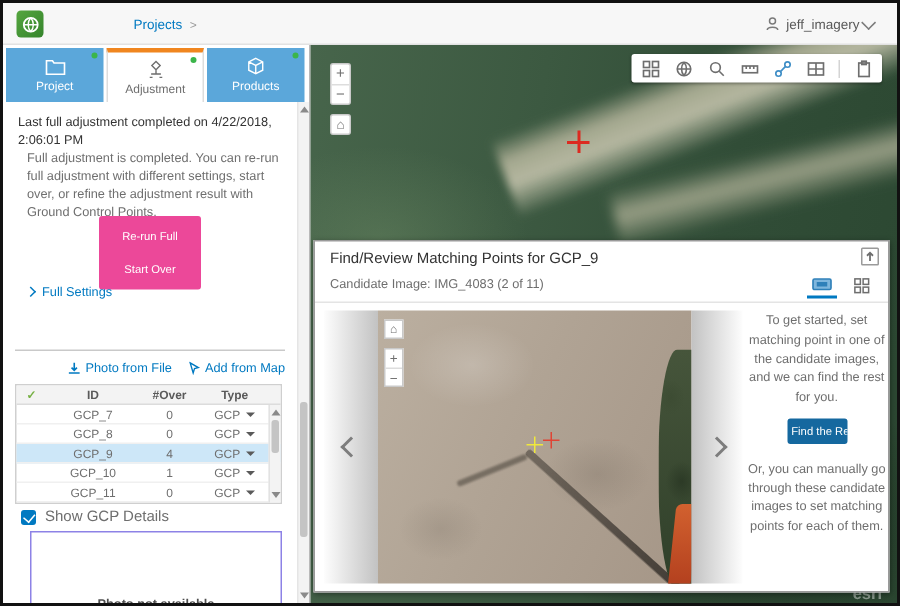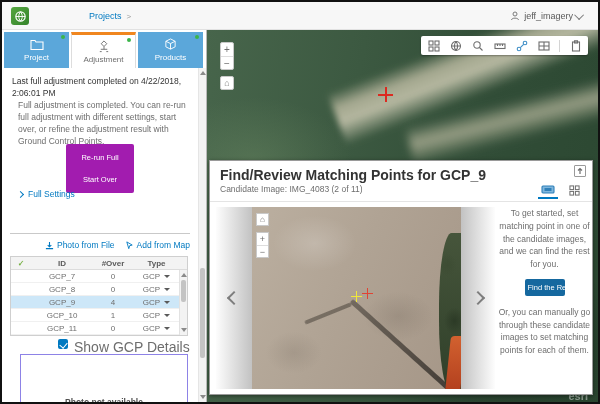--- a/index.html
+++ b/index.html
@@ -28,21 +28,21 @@
   
   .sidebar { position:absolute; left:0; top:28px; width:205px; bottom:0; background:#fff; border-right:1px solid #b9b9b9; overflow:hidden; }
   .tab { position:absolute; top:2px; height:36px; width:65px; background:#5ba7da; color:#fff;
          display:flex; flex-direction:column; align-items:center; justify-content:center; gap:2px; font-size:8px; cursor:pointer; }
   .tab .dot { position:absolute; top:3px; right:4px; width:4px; height:4px; border-radius:50%; background:#3bb54a; }
   .tab.active { background:#fff; color:#6e6e6e; border-top:3px solid #f0861f; border-left:1px solid #ddd; border-right:1px solid #ddd; }
   .t-project { left:2px; } .t-adjust { left:69px; } .t-products { left:136px; }
 
   .s-last { position:absolute; left:10px; top:46px; width:180px; font-size:8.5px; color:#333; line-height:1.4; }
   .s-summary { position:absolute; left:16px; top:70px; width:172px; font-size:8.5px; color:#6e6e6e; line-height:1.4; }
-  .s-btn { position:absolute; left:64px; width:68px; height:27px; background:#a21caf; color:#fff; border:none; border-radius:2px;
+  .s-btn { position:absolute; left:64px; width:68px; height:27px; background:#ec4899; color:#fff; border:none; border-radius:2px;
            font-size:7.5px; font-family:inherit; display:flex; align-items:center; justify-content:center; cursor:pointer; }
   .b-rerun { top:114px; } .b-start { top:136px; }
   .s-link { position:absolute; display:flex; align-items:center; gap:5px; color:#0079c1; font-size:8.5px; cursor:pointer; }
   .l-settings { left:16px; top:159px; }
   .l-gcp { left:12px; top:185px; font-size:9px; }
   .divider { position:absolute; left:8px; right:16px; top:203px; height:1px; background:#c9c9c9; }
   .import-row { position:absolute; left:0; right:16px; top:210px; display:flex; justify-content:flex-end; gap:10px; font-size:8.5px; color:#0079c1; }
   .import-row .item { display:flex; align-items:center; gap:3px; cursor:pointer; }
 
   .gcp-table { position:absolute; left:8px; top:226px; width:178px; border:1px solid #cfcfcf; font-size:8px; background:#fff; }
@@ -54,21 +54,21 @@
   .c-links { width:40px; text-align:center; }
   .c-type { width:47px; display:flex; align-items:center; justify-content:center; gap:4px; }
   .caret { width:0; height:0; border-left:3px solid transparent; border-right:3px solid transparent; border-top:3.5px solid #5a5a5a; }
   .tbl-scroll { position:absolute; right:0; top:13px; bottom:0; width:8px; background:#f3f3f3; border-left:1px solid #e2e2e2; }
   .arrow-up, .arrow-dn { position:absolute; left:1px; width:0; height:0; border-left:3px solid transparent; border-right:3px solid transparent; }
   .arrow-up { top:3px; border-bottom:4px solid #8a8a8a; }
   .arrow-dn { bottom:3px; border-top:4px solid #8a8a8a; }
   .thumb { position:absolute; left:1px; width:5px; background:#c4c4c4; border-radius:2px; }
   .side-scroll { position:absolute; right:0; top:38px; bottom:0; width:8px; background:#f3f3f3; border-left:1px solid #e5e5e5; }
 
-  .chk-row { position:absolute; left:12px; top:309px; display:flex; gap:6px; font-size:14px; color:#6e6e6e;margin-left:44px; }
+  .chk-row { position:absolute; left:12px; top:309px; display:flex; align-items:center; gap:6px; font-size:10px; color:#6e6e6e; }
   .checkbox { width:10px; height:10px; background:#0079c1; border-radius:2px; position:relative; cursor:pointer; }
   .checkbox::after { content:""; position:absolute; left:2.5px; top:1.5px; width:4px; height:6px;
                      border-right:1.5px solid #fff; border-bottom:1.5px solid #fff; transform:rotate(40deg); }
   .photo-box { position:absolute; left:18px; top:324px; width:168px; height:95px; border:1px solid #8d82e6; background:#fff; }
   .photo-box .ph { position:absolute; left:0; right:0; top:42px; text-align:center; font-size:8.5px; font-weight:bold; color:#4f4f4f; }
 
   
   .map { position:absolute; left:205px; top:28px; right:0; bottom:0; overflow:hidden; cursor:crosshair;
     background:
       radial-gradient(140px 90px at 12% 35%, rgba(130,160,115,.28), transparent 70%),
@@ -96,21 +96,21 @@
   .map-toolbar { position:absolute; right:10px; top:6px; height:19px; background:#fff; border-radius:2px;
                  box-shadow:0 1px 2px rgba(0,0,0,.35); display:flex; align-items:center; padding:0 6px; gap:9px; z-index:3; }
   .tool { width:13px; height:13px; display:flex; align-items:center; justify-content:center; cursor:pointer; }
   .tool svg { stroke:#6e6e6e; fill:none; stroke-width:1.1; }
   .tool.active svg { stroke:#3f8ec6; }
   .tb-sep { width:1px; height:12px; background:#d4d4d4; }
 
   
   .panel { position:absolute; left:2px; top:130px; width:384px; height:235px; background:#fff;
            border:1px solid #9a9a9a; box-shadow:0 1px 4px rgba(0,0,0,.45); z-index:2; }
-  .p-title { position:absolute; left:10px; top:6px; font-size:14px; font-weight:bold; color:#333; }
+  .p-title { position:absolute; left:10px; top:6px; font-size:10px; font-weight:normal; color:#333; }
   .p-cand { position:absolute; left:10px; top:23px; font-size:8.5px; color:#6e6e6e; }
   .popout { position:absolute; right:6px; top:4px; width:12px; height:12px; border:1px solid #9a9a9a; border-radius:1px;
             display:flex; align-items:center; justify-content:center; cursor:pointer; }
   .popout svg { stroke:#6e6e6e; fill:none; stroke-width:1.2; }
   .view-toggles { position:absolute; right:8px; top:21px; display:flex; gap:6px; }
   .vt { width:20px; height:17px; display:flex; align-items:center; justify-content:center; cursor:pointer; }
   .vt svg { stroke:#6e6e6e; fill:none; stroke-width:1.1; }
   .vt.active { border-bottom:2px solid #0079c1; }
   .vt.active svg { stroke:#2f80b9; fill:#7fb6dd; }
   .p-body { position:absolute; left:0; right:0; top:40px; bottom:0; border-top:1px solid #e4e4e4; }

